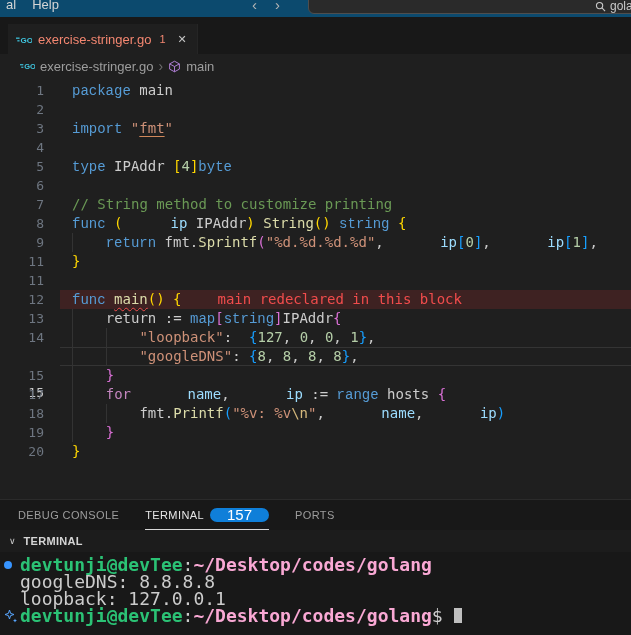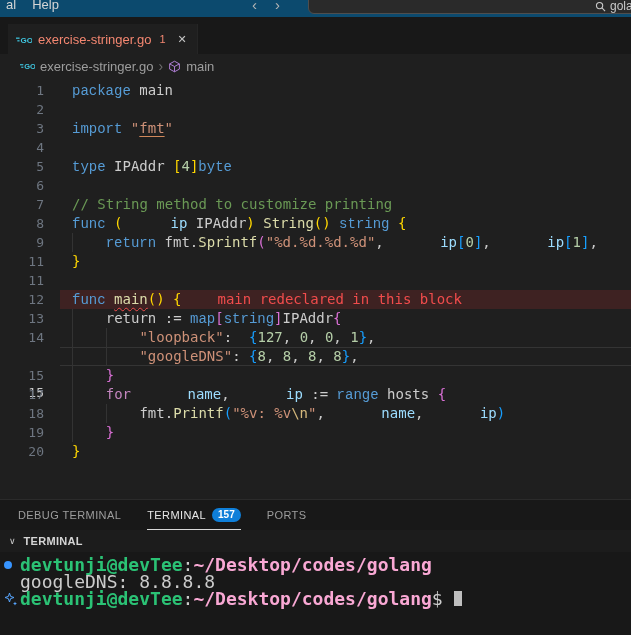--- a/index.html
+++ b/index.html
@@ -55,22 +55,22 @@
   .tk-b3{color:#179fff;}
   .tk-esc{color:#d7ba7d;}
   .tk-fnsq{color:#dcdcaa;text-decoration:underline wavy #f14c4c;text-decoration-thickness:1px;text-underline-offset:3px;}
   .tk-errmsg{color:#f14c4c;margin-left:36px;}
   
   .panel{height:142px;background:#181818;border-top:1px solid #2b2b2b;}
   .panel-tabs{height:30px;display:flex;align-items:center;padding-left:18px;gap:26px;
     font-size:11px;letter-spacing:.4px;color:#9d9d9d;}
   .ptab{display:flex;align-items:center;gap:6px;height:30px;cursor:pointer;}
   .ptab.active{color:#e7e7e7;border-bottom:1px solid #d7d7d7;}
-  .pbadge{background:#0f7fd9;color:#fff;font-size:10px;letter-spacing:0;border-radius:9px;
-    padding:1px 6px;line-height:12px;font-weight:bold;}
+  .pbadge{background:#0f7fd9;color:#fff;font-size:15px;letter-spacing:0;border-radius:9px;
+    padding:1px 17px;line-height:12px;}
   .term-header{height:22px;display:flex;align-items:center;gap:8px;padding-left:9px;
     font-size:11px;color:#d6d6d6;background:#1c1c1c;}
   .term-header .chev{font-size:9px;color:#cccccc;}
   .term-header .title{font-weight:bold;letter-spacing:.3px;}
   .terminal{padding-top:4px;font-family:"DejaVu Sans Mono","Liberation Mono",monospace;
     font-size:18px;line-height:17px;color:#cccccc;}
   .trow{display:flex;height:17px;align-items:center;}
   .tdeco{width:20px;flex:none;display:flex;align-items:center;justify-content:flex-start;padding-left:4px;}
   .tdot{width:8px;height:8px;border-radius:50%;background:#3794ff;}
   .tseg{white-space:pre;}
@@ -222,21 +222,21 @@
         <div class="cl">
           <span class="ln">20</span>
           <span class="ct"><span class="tk-b1">}</span></span>
         </div>
       </div>
   </div>
 
   <div class="panel">
     <div class="panel-tabs">
         <div class="ptab">
-          <span>DEBUG TERMINAL</span>
+          <span>DEBUG CONSOLE</span>
         </div>
         <div class="ptab active">
           <span>TERMINAL</span>
           <span class="pbadge">157</span>
         </div>
         <div class="ptab">
           <span>PORTS</span>
         </div>
       </div>
     <div class="term-header">
@@ -248,20 +248,24 @@
           <span class="tdeco">
             <span class="tdot"></span>
           </span>
           <span class="tseg tseg-g">devtunji@devTee</span>
           <span class="tseg tseg-w">:</span>
           <span class="tseg tseg-b">~/Desktop/codes/golang</span>
         </div>
         <div class="trow">
           <span class="tdeco"></span>
           <span class="tseg tseg-w">googleDNS: 8.8.8.8</span>
+        </div>
+        <div class="trow">
+          <span class="tdeco"></span>
+          <span class="tseg tseg-w">loopback: 127.0.0.1</span>
         </div>
         <div class="trow">
           <span class="tdeco">
             <svg width="14" height="14" viewBox="0 0 14 14">
               <path d="M5.5 1 L6.6 4.4 L10 5.5 L6.6 6.6 L5.5 10 L4.4 6.6 L1 5.5 L4.4 4.4 Z" fill="none" stroke="#58a6ff" stroke-width="1"></path>
               <path d="M11 9.5 L11.6 11 L13 11.6 L11.6 12.2 L11 13.6 L10.4 12.2 L9 11.6 L10.4 11 Z" fill="#58a6ff"></path>
             </svg>
           </span>
           <span class="tseg tseg-g">devtunji@devTee</span>
           <span class="tseg tseg-w">:</span>

